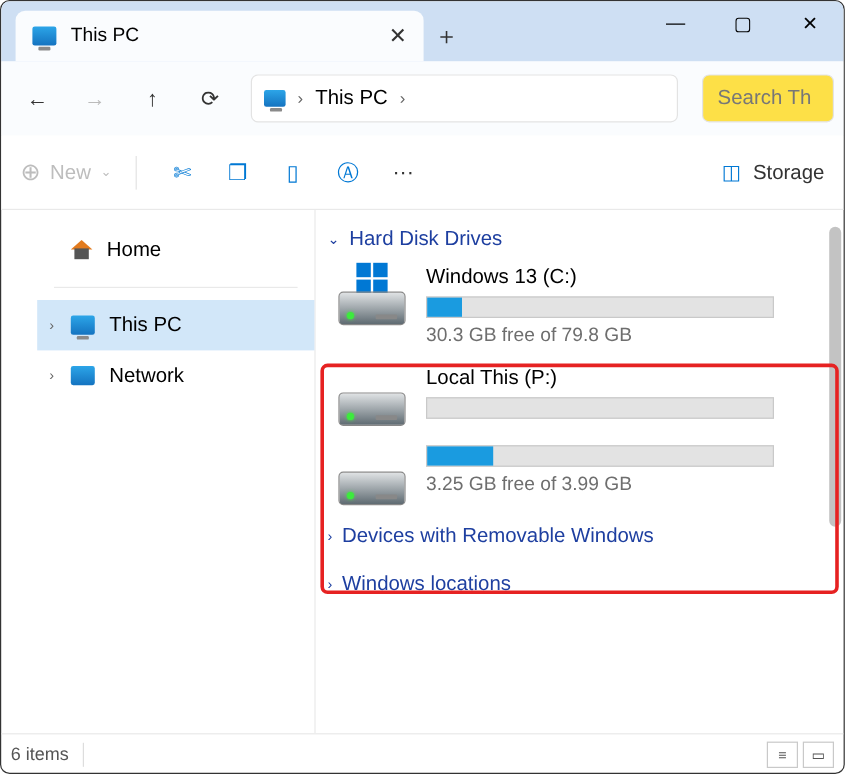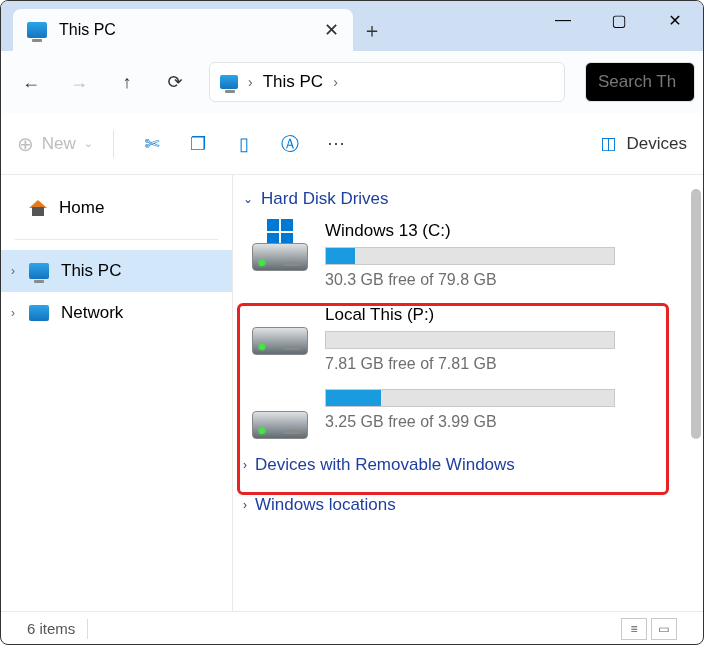--- a/index.html
+++ b/index.html
@@ -12,32 +12,32 @@
 .newtab { width: 38px; height: 42px; display: flex; align-items: center; justify-content: center; font-size: 20px; color: #333; cursor: pointer; }
 .wincontrols { position: absolute; right: 0; top: 0; display: flex; height: 38px; }
 .wincontrols div { width: 56px; display: flex; align-items: center; justify-content: center; font-size: 16px; cursor: pointer; }
 
 
 .navbar { height: 62px; background: #fafcfe; display: flex; align-items: center; padding: 0 8px; gap: 4px; }
 .navbtn { width: 44px; height: 40px; display: flex; align-items: center; justify-content: center; border-radius: 4px; cursor: pointer; font-size: 18px; color: #333; }
 .navbtn.disabled { color: #bbb; }
 .addrbar { flex: 1; margin: 0 8px; background: #fff; border: 1px solid #e3e3e3; border-radius: 6px; height: 40px; display: flex; align-items: center; padding: 0 10px; gap: 10px; font-size: 17px; }
 .addrbar .chev { color: #666; font-size: 14px; }
-.searchbox { width: 110px; margin-left: 8px; background: #000000; border: 1px solid #e3e3e3; border-radius: 6px; height: 40px; display: flex; align-items: center; padding: 0 12px; font-size: 17px; color: #777; overflow: hidden; white-space: nowrap; }
+.searchbox { width: 110px; margin-left: 8px; background: #fde047; border: 1px solid #e3e3e3; border-radius: 6px; height: 40px; display: flex; align-items: center; padding: 0 12px; font-size: 17px; color: #777; overflow: hidden; white-space: nowrap; }
 
 
 .toolbar { height: 62px; background: #fff; border-bottom: 1px solid #e9e9e9; display: flex; align-items: center; padding: 0 16px; gap: 10px; }
 .tbgroup { display: flex; align-items: center; gap: 8px; color: #bdbdbd; font-size: 17px; cursor: pointer; }
 .tbsep { width: 1px; height: 28px; background: #e3e3e3; margin: 0 10px; }
 .tbicon { width: 36px; height: 36px; display: flex; align-items: center; justify-content: center; font-size: 18px; cursor: pointer; }
 .tbicon.blue { color: #0078d4; }
 .details { margin-left: auto; display: flex; align-items: center; gap: 10px; font-size: 17px; color: #333; cursor: pointer; }
 
 
-.body { display: flex; height: 436px; }
+.body { display: flex; height: 436px; padding-left: 30px; }
 .sidebar { width: 232px; border-right: 1px solid #e9e9e9; padding: 12px 0; }
 .sideitem { height: 42px; display: flex; align-items: center; padding: 0 18px 0 28px; gap: 12px; font-size: 17px; cursor: pointer; position: relative; }
 .sideitem.selected { background: #d2e7f9; }
 .sideitem .expand { position: absolute; left: 10px; font-size: 12px; color: #666; }
 .sidesep { height: 1px; background: #e9e9e9; margin: 10px 14px; }
 
 .content { flex: 1; padding: 10px 14px 10px 4px; position: relative; overflow: hidden; }
 .section { margin-bottom: 4px; }
 .secthdr { display: flex; align-items: center; gap: 8px; color: #1e3fa0; font-size: 17px; padding: 4px 6px; cursor: pointer; }
 .secthdr .chev { font-size: 12px; }
@@ -45,21 +45,21 @@
 .driveicon { width: 58px; height: 50px; display: flex; align-items: flex-end; justify-content: center; position: relative; }
 .driveinfo { flex: 1; }
 .drivename { font-size: 17px; margin-bottom: 6px; }
 .progbar { width: 290px; height: 18px; background: #e3e3e3; border: 1px solid #c9c9c9; position: relative; }
 .progfill { height: 100%; background: #1a9be0; }
 .drivestat { font-size: 16px; color: #6e6e6e; margin-top: 6px; }
 .redbox { position: absolute; border: 3px solid #e62222; border-radius: 6px; pointer-events: none; }
 .scrollbar { position: absolute; right: 2px; top: 14px; width: 10px; height: 250px; background: #c3c3c3; border-radius: 5px; }
 
 
-.statusbar { height: 34px; border-top: 1px solid #e9e9e9; display: flex; align-items: center; padding: 0 26px; font-size: 15px; color: #555; }
+.statusbar { height: 34px; border-top: 1px solid #e9e9e9; display: flex; align-items: center; padding: 0 8px; font-size: 15px; color: #555; }
 .statusbar .right { margin-left: auto; display: flex; gap: 4px; }
 .viewbtn { width: 26px; height: 22px; border: 1px solid #c9c9c9; display: flex; align-items: center; justify-content: center; font-size: 12px; cursor: pointer; }
 
 
 .monitor-icon { width: 20px; height: 16px; background: linear-gradient(#2ca5e8,#1473c0); border-radius: 2px; position: relative; display: inline-block; }
 .monitor-icon::after { content: ''; position: absolute; bottom: -4px; left: 5px; width: 10px; height: 3px; background: #8a8a8a; border-radius: 1px; }
 .home-icon { width: 18px; height: 16px; position: relative; }
 .home-icon::before { content: ''; position: absolute; top: 0; left: 0; border-left: 9px solid transparent; border-right: 9px solid transparent; border-bottom: 8px solid #e27b1e; }
 .home-icon::after { content: ''; position: absolute; bottom: 0; left: 3px; width: 12px; height: 9px; background: #555; }
 .gallery-icon { width: 20px; height: 16px; background: #1a9be0; border-radius: 2px; position: relative; }
@@ -112,21 +112,21 @@
     <span style="font-size:11px">⌄</span>
   </div>
   <div class="tbsep"></div>
   <div class="tbicon blue">✄</div>
   <div class="tbicon blue">❐</div>
   <div class="tbicon blue">▯</div>
   <div class="tbicon blue">Ⓐ</div>
   <div class="tbicon" style="color:#333">···</div>
   <div class="details">
     <span style="color:#0078d4">◫</span>
-    <span>Devices</span>
+    <span>Storage</span>
   </div>
 </div>
 
 <div class="body">
   <div class="sidebar">
     <div class="sideitem">
       <span class="home-icon"></span>
       <span>Home</span>
     </div>
     <div class="sidesep"></div>
@@ -174,21 +174,20 @@
 
       <div class="drive">
         <div class="driveicon">
             <div class="hdd"></div>
           </div>
         <div class="driveinfo">
           <div class="drivename">Local This (P:)</div>
           <div class="progbar">
               <div class="progfill" style="width:0%"></div>
             </div>
-          <div class="drivestat">7.81 GB free of 7.81 GB</div>
         </div>
       </div>
 
       <div class="drive">
         <div class="driveicon">
             <div class="hdd"></div>
           </div>
         <div class="driveinfo">
           <div class="progbar">
               <div class="progfill" style="width:19%"></div>

